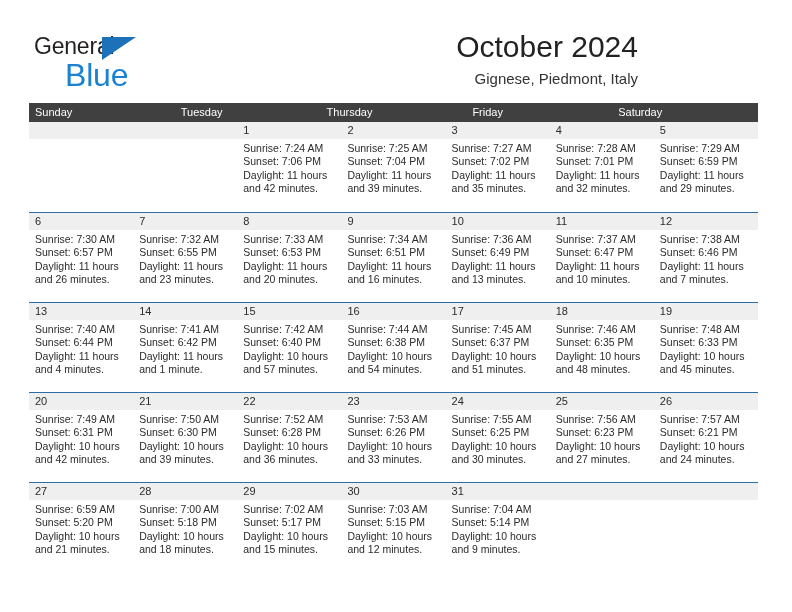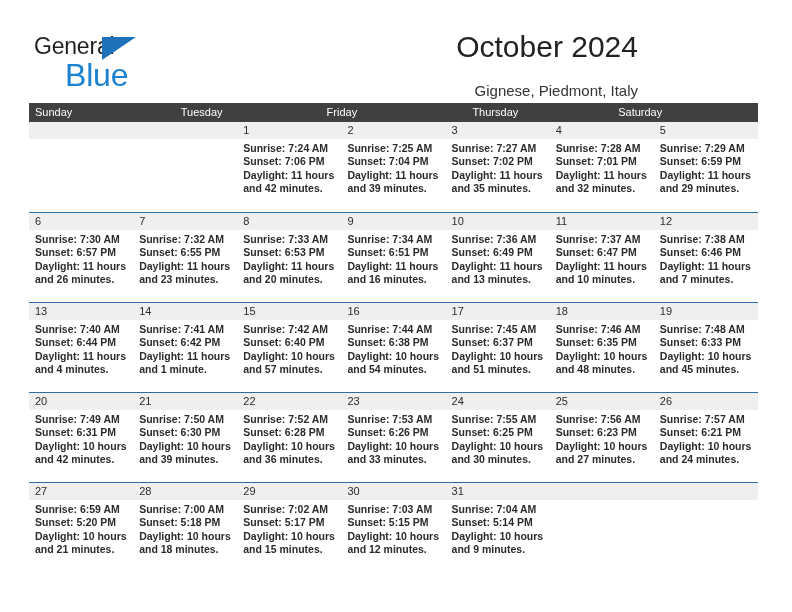--- a/index.html
+++ b/index.html
@@ -56,21 +56,21 @@
     font-size: 30px;
     color: #222222;
     font-weight: normal;
     line-height: 34px;
     white-space: nowrap;
   }
   .cal-sub {
     font-size: 15px;
     color: #333333;
     line-height: 22px;
-    margin-top: 16px;
+    margin-top: 4px;
     white-space: nowrap;
   }
 
   
   .cal {
     position: absolute;
     left: 29px; top: 103px;
     width: 729px;
   }
   .hrow {
@@ -107,21 +107,20 @@
   .dband {
     height: 17px;
     background: #efefef;
     font-size: 11px;
     color: #2b2b2b;
     line-height: 17px;
     padding-left: 6px;
   }
   .dbody {
     padding: 3px 4px 0 6px;
-    font-weight: bold;
   }
   .dline {
     font-size: 10.5px;
     color: #2b2b2b;
     line-height: 13.4px;
     white-space: nowrap;
   }
 </style>
 </head>
 <body>
@@ -140,22 +139,22 @@
       <div class="cal-title">October 2024</div>
       <div class="cal-sub">Gignese, Piedmont, Italy</div>
     </div>
 
   </div>
 
   <div class="cal">
     <div class="hrow" id="hdr">
         <div class="hcell">Sunday</div>
         <div class="hcell">Tuesday</div>
+        <div class="hcell">Thursday</div>
         <div class="hcell">Friday</div>
-        <div class="hcell">Thursday</div>
         <div class="hcell">Saturday</div>
       </div>
     <div id="weeks">
         <div class="wrow">
           <div class="dcell">
             <div class="dband"></div>
           </div>
           <div class="dcell">
             <div class="dband"></div>
           </div>

